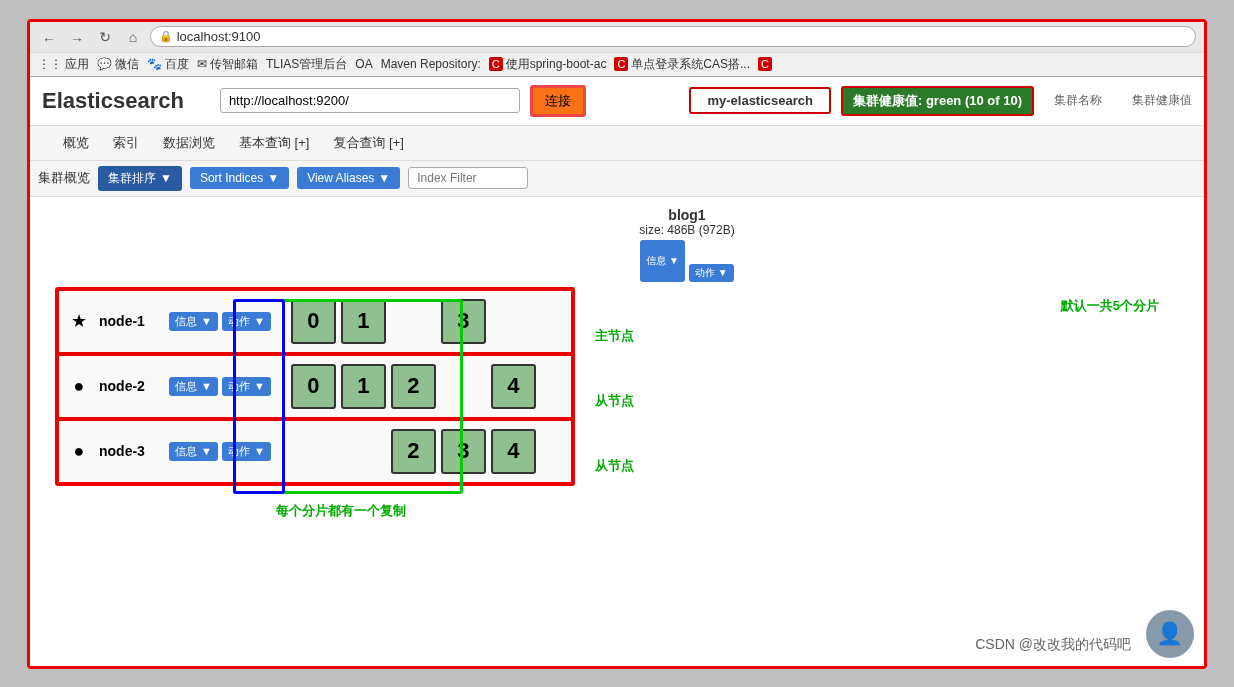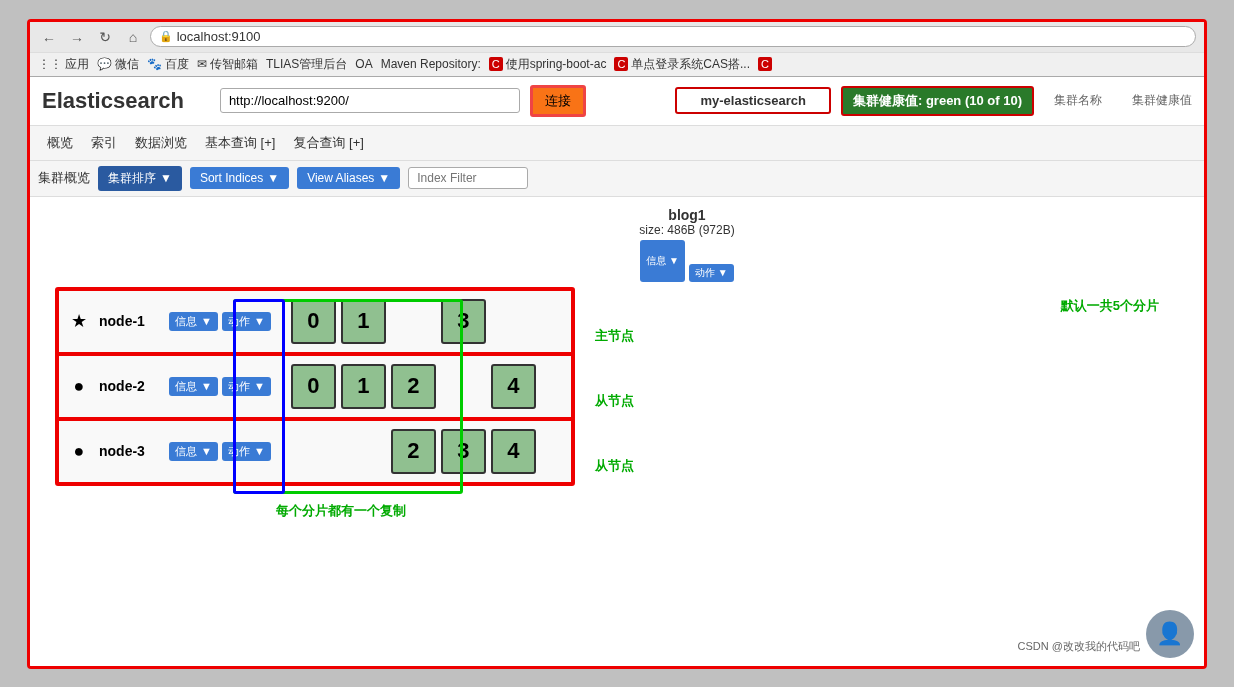--- a/index.html
+++ b/index.html
@@ -126,39 +126,40 @@
       border-radius: 3px;
       padding: 4px 12px;
       font-size: 13px;
       cursor: pointer;
     }
 
     .cluster-name-badge {
       background: #fff;
       border: 2px solid #c00;
       border-radius: 3px;
-      padding: 4px 23px;
+      padding: 4px 16px;
       font-size: 13px;
       font-weight: bold;
       color: #333;
     }
 
     .cluster-health-badge {
       background: #2a7a2a;
       border: 2px solid #c00;
       border-radius: 3px;
       padding: 4px 10px;
       font-size: 13px;
       color: #fff;
       font-weight: bold;
     }
 
     .es-nav {
       display: flex;
-      padding: 4px 8px;
+      padding: 4px 24px;
+      gap: 6px;
       background: #f5f5f5;
       border-bottom: 1px solid #ddd;
       font-size: 13px;
     }
 
     .nav-tab {
       padding: 3px 8px;
       cursor: pointer;
       color: #333;
       border: 1px solid transparent;
@@ -536,21 +537,21 @@
         <div class="annotation annotation-green" style="top: 40px; left: 540px;">主节点</div>
 
         <div class="annotation annotation-green" style="top: 105px; left: 540px;">从节点</div>
 
         <div class="annotation annotation-green" style="top: 170px; left: 540px;">从节点</div>
 
         <div class="annotation annotation-green" style="top: 215px; left: 185px; margin-left: 36px;">每个分片都有一个复制</div>
 
       </div>
 
-      <div class="csdn-label" style="position:absolute;bottom:12px;right:64px;font-size:11px;color:#666;">CSDN @改改我的代码吧</div>
+      <div class="csdn-label" style="position:absolute;bottom:12px;right:73px;font-size:14px;color:#666;">CSDN @改改我的代码吧</div>
 
       <div class="avatar" style="position:absolute;bottom:8px;right:10px;width:48px;height:48px;border-radius:50%;background:#8899aa;display:flex;align-items:center;justify-content:center;font-size:22px;overflow:hidden;">
         <span>👤</span>
       </div>
 
     </div>
 
   </div>
 
 </div>

